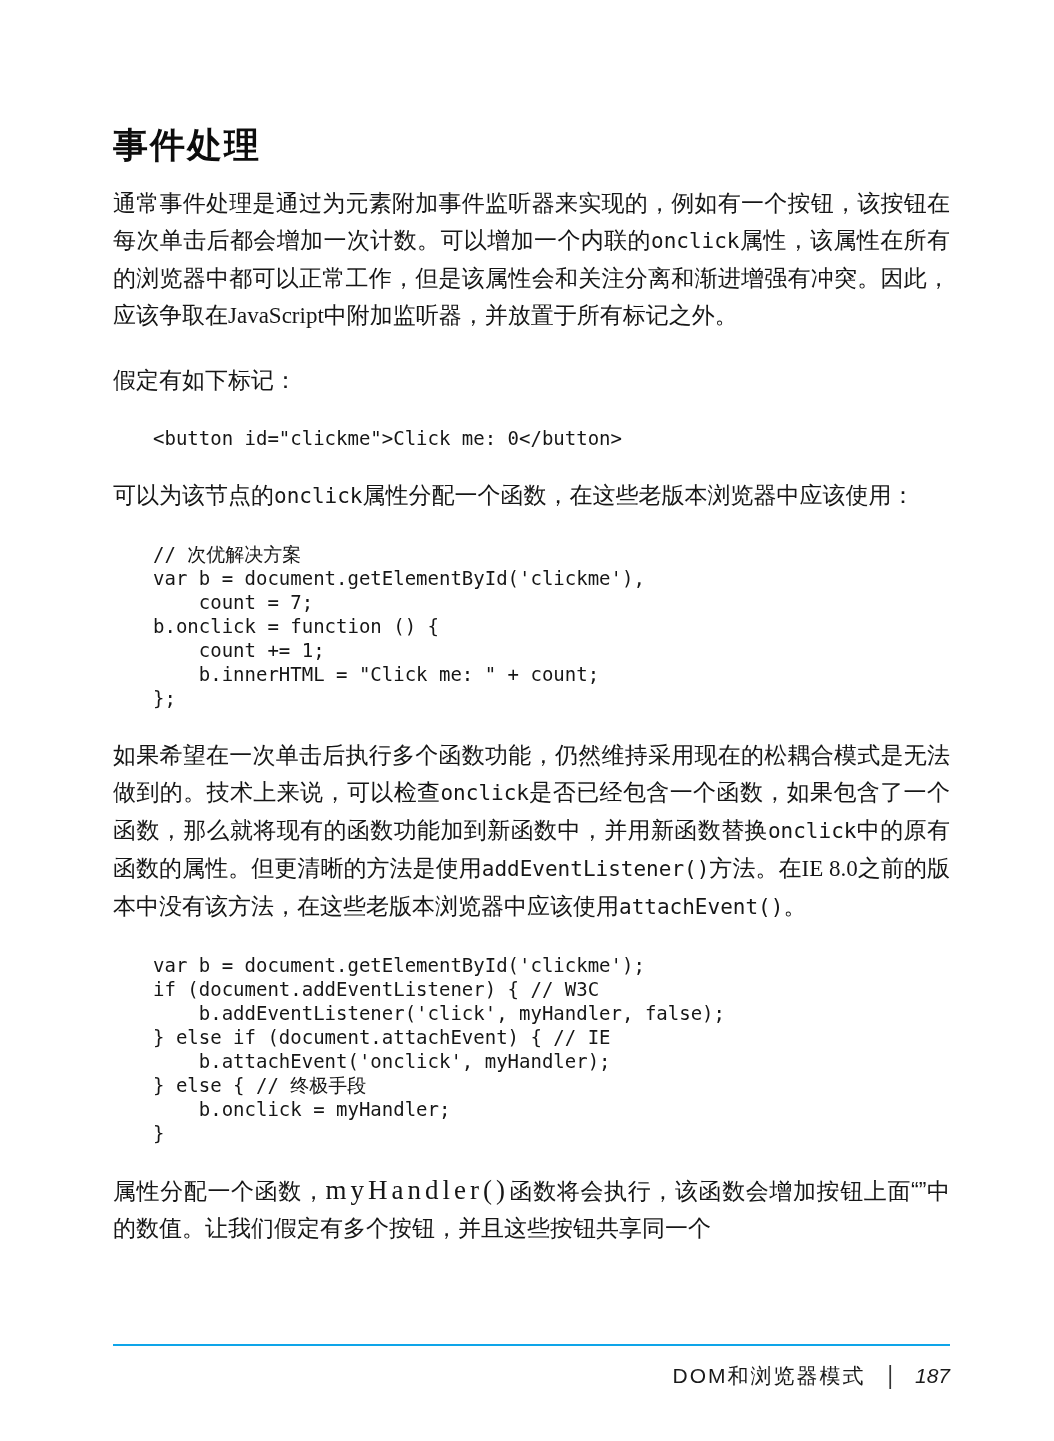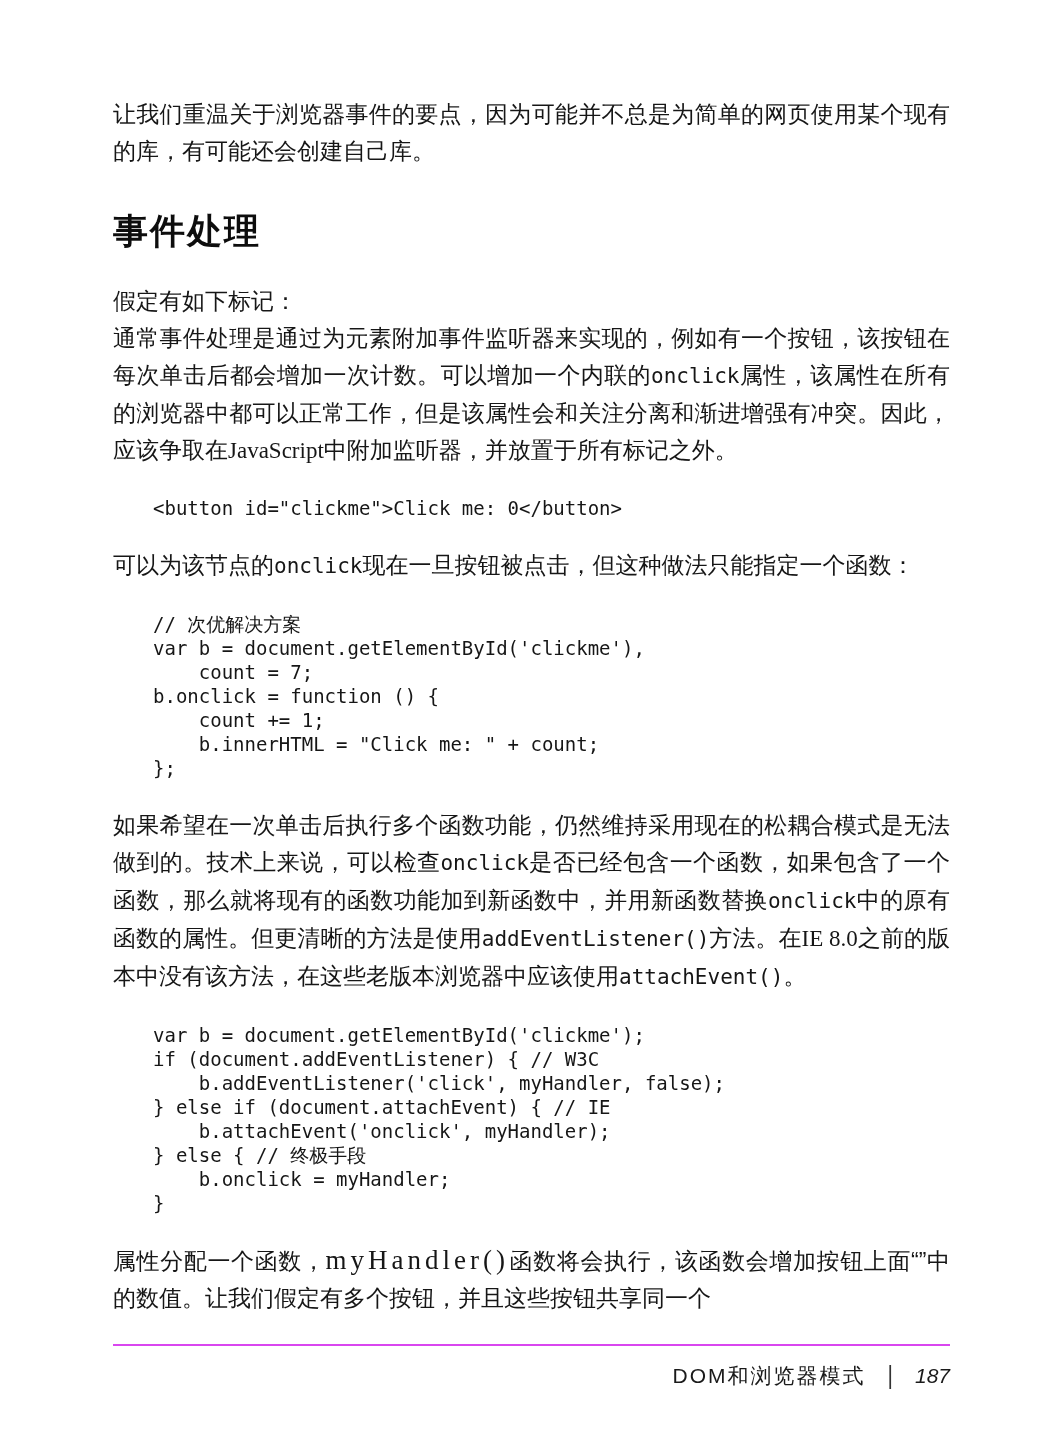--- a/index.html
+++ b/index.html
@@ -33,37 +33,37 @@
   .seg-codespaced {
     font-family: Liberation Serif, serif;
     font-size: 27px;
     letter-spacing: 4px;
   }
   h1.heading {
     font-size: 35px;
     font-weight: 700;
     letter-spacing: 2px;
     color: #0d0d0d;
-    margin: 38px 0 16px 0;
+    margin: 26px 0 16px 0;
   }
   .mt-lg { margin-top: 28px; }
   pre.code {
     font-family: "DejaVu Sans Mono", "Liberation Mono", monospace;
     font-size: 19px;
     line-height: 24px;
     color: #161616;
     margin: 27px 0 27px 40px;
     white-space: pre;
   }
   .footer {
     position: absolute;
     left: 113px;
     right: 104px;
     top: 1344px;
-    border-top: 2px solid #d946ef;
+    border-top: 2px solid #0ea5e9;
     padding-top: 16px;
     text-align: right;
   }
   .footer-row {
     display: inline-flex;
     align-items: center;
     font-size: 21px;
     color: #1a1a1a;
   }
   .footer-chapter { letter-spacing: 2px; }
@@ -74,31 +74,30 @@
     transform: scaleY(1.2);
     display: inline-block;
   }
   .footer-page { font-family: "Liberation Sans", "DejaVu Sans", sans-serif; font-style: italic; }
 </style>
 </head>
 <body>
 
 <div class="page">
 
-  <p class="body"><span class="seg-text">让我们重温关于浏览器事件的要点，因为可能并不总是为简单的网页使用某个现有的库，有可能还会创建自己库。</span></p>
 
   <h1 class="heading">事件处理</h1>
 
+  <p class="body"><span class="seg-text">通常事件处理是通过为元素附加事件监听器来实现的，例如有一个按钮，该按钮在每次单击后都会增加一次计数。可以增加一个内联的</span><span class="seg-code">onclick</span><span class="seg-text">属性，该属性在所有的浏览器中都可以正常工作，但是该属性会和关注分离和渐进增强有冲突。因此，应该争取在</span><span class="seg-latin">JavaScript</span><span class="seg-text">中附加监听器，并放置于所有标记之外。</span></p>
+
   <p class="body mt-lg"><span class="seg-text">假定有如下标记：</span></p>
-
-  <p class="body"><span class="seg-text">通常事件处理是通过为元素附加事件监听器来实现的，例如有一个按钮，该按钮在每次单击后都会增加一次计数。可以增加一个内联的</span><span class="seg-code">onclick</span><span class="seg-text">属性，该属性在所有的浏览器中都可以正常工作，但是该属性会和关注分离和渐进增强有冲突。因此，应该争取在</span><span class="seg-latin">JavaScript</span><span class="seg-text">中附加监听器，并放置于所有标记之外。</span></p>
 
   <pre class="code">&lt;button id="clickme"&gt;Click me: 0&lt;/button&gt;</pre>
 
-  <p class="body"><span class="seg-text">可以为该节点的</span><span class="seg-code">onclick</span><span class="seg-text">现在一旦按钮被点击，但这种做法只能指定一个函数：</span></p>
+  <p class="body"><span class="seg-text">可以为该节点的</span><span class="seg-code">onclick</span><span class="seg-text">属性分配一个函数，在这些老版本浏览器中应该使用：</span></p>
 
   <pre class="code">// 次优解决方案
 var b = document.getElementById('clickme'),
     count = 7;
 b.onclick = function () {
     count += 1;
     b.innerHTML = "Click me: " + count;
 };</pre>
 
   <p class="body"><span class="seg-text">如果希望在一次单击后执行多个函数功能，仍然维持采用现在的松耦合模式是无法做到的。技术上来说，可以检查</span><span class="seg-code">onclick</span><span class="seg-text">是否已经包含一个函数，如果包含了一个函数，那么就将现有的函数功能加到新函数中，并用新函数替换</span><span class="seg-code">onclick</span><span class="seg-text">中的原有函数的属性。但更清晰的方法是使用</span><span class="seg-code">addEventListener()</span><span class="seg-text">方法。在</span><span class="seg-latin">IE 8.0</span><span class="seg-text">之前的版本中没有该方法，在这些老版本浏览器中应该使用</span><span class="seg-code">attachEvent()</span><span class="seg-text">。</span></p>

